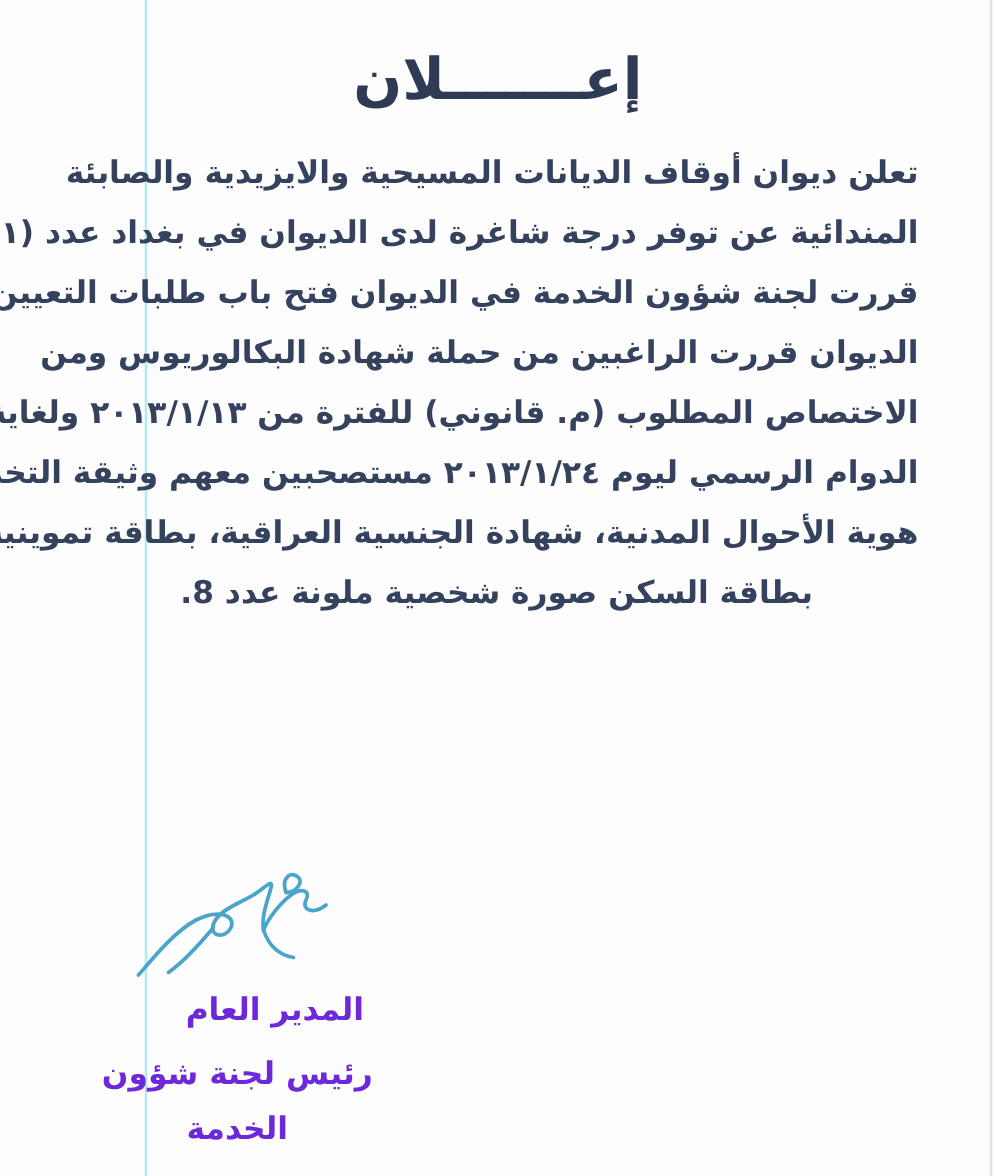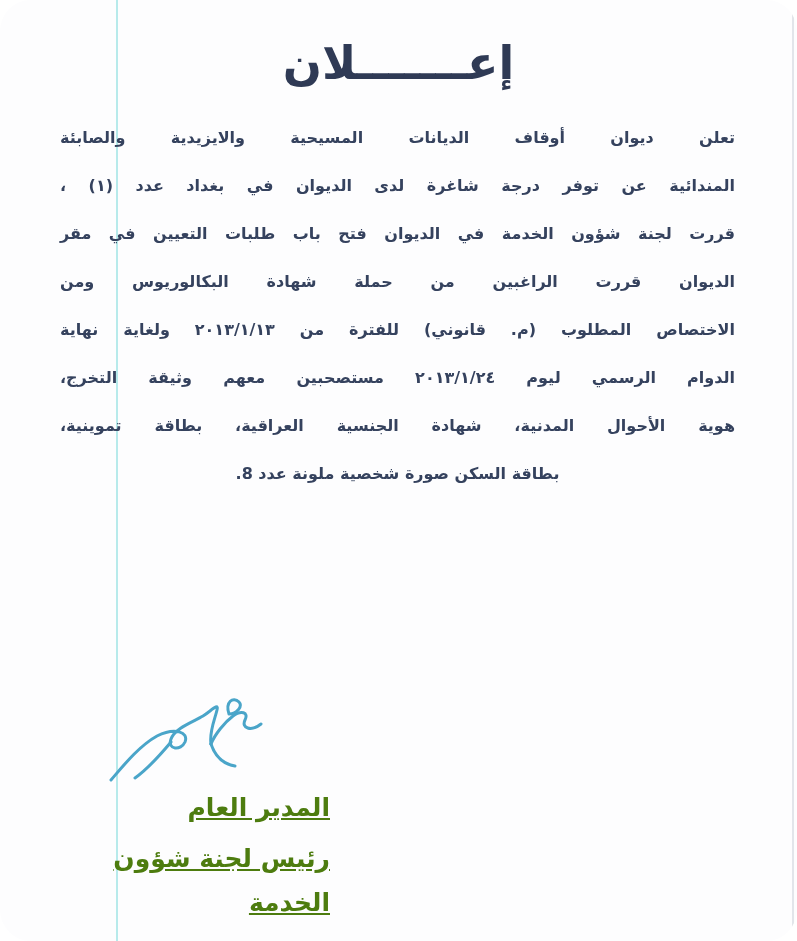--- a/index.html
+++ b/index.html
@@ -8,21 +8,20 @@
     background: #ffffff;
   }
   .page {
     position: relative;
     width: 797px;
     height: 941px;
     background: #fdfdfe;
     overflow: hidden;
     direction: rtl;
     font-family: "DejaVu Sans", sans-serif;
-    border-radius: 31px;
   }
   
   .fold-line {
     position: absolute;
     left: 116px;
     top: 0;
     width: 2px;
     height: 941px;
     background: #aae6e8;
     opacity: 0.85;
@@ -48,41 +47,41 @@
     font-weight: 700;
     color: #2f3a55;
     letter-spacing: 1px;
   }
   .doc-body {
     position: absolute;
     top: 114px;
     right: 62px;
     left: 60px;
     color: #35425e;
-    font-size: 16px;
+    font-size: 25px;
     font-weight: 700;
   }
   .body-line {
     height: 48px;
     line-height: 48px;
     white-space: nowrap;
     text-align: justify;
     text-align-last: justify;
   }
   .body-line.last {
     text-align-last: center;
   }
   .sig-block {
     position: absolute;
     left: 50px;
     top: 688px;
     width: 280px;
-    color: #4d7c0f;
+    color: #6d28d9;
     font-weight: 700;
-    text-decoration: underline;
+    text-align: center;
   }
   .sig-scribble {
     display: block;
     margin: 0 auto 2px 55px;
     width: 165px;
     height: 102px;
   }
   .sig-role-1 {
     margin-left: 60px;
     font-size: 25px;

